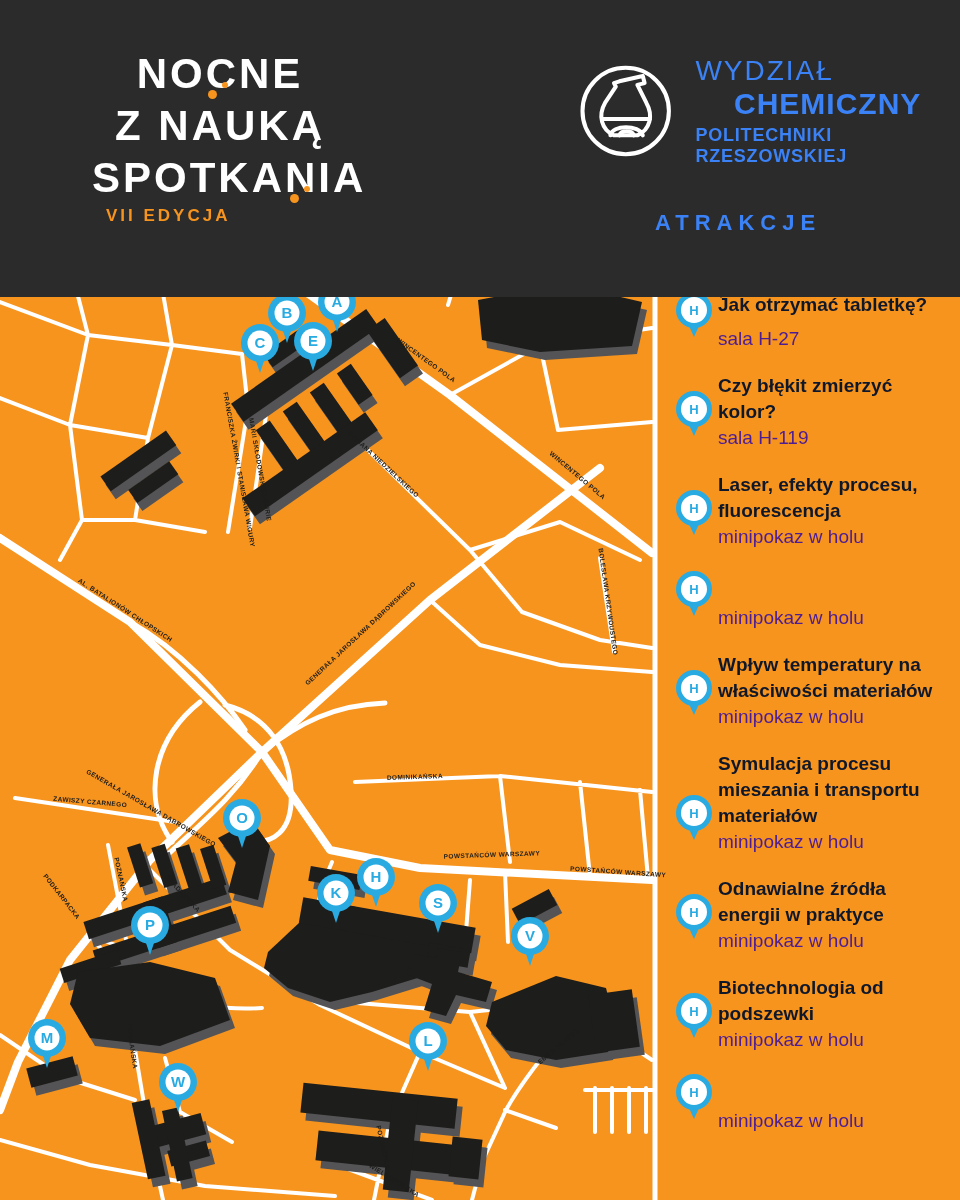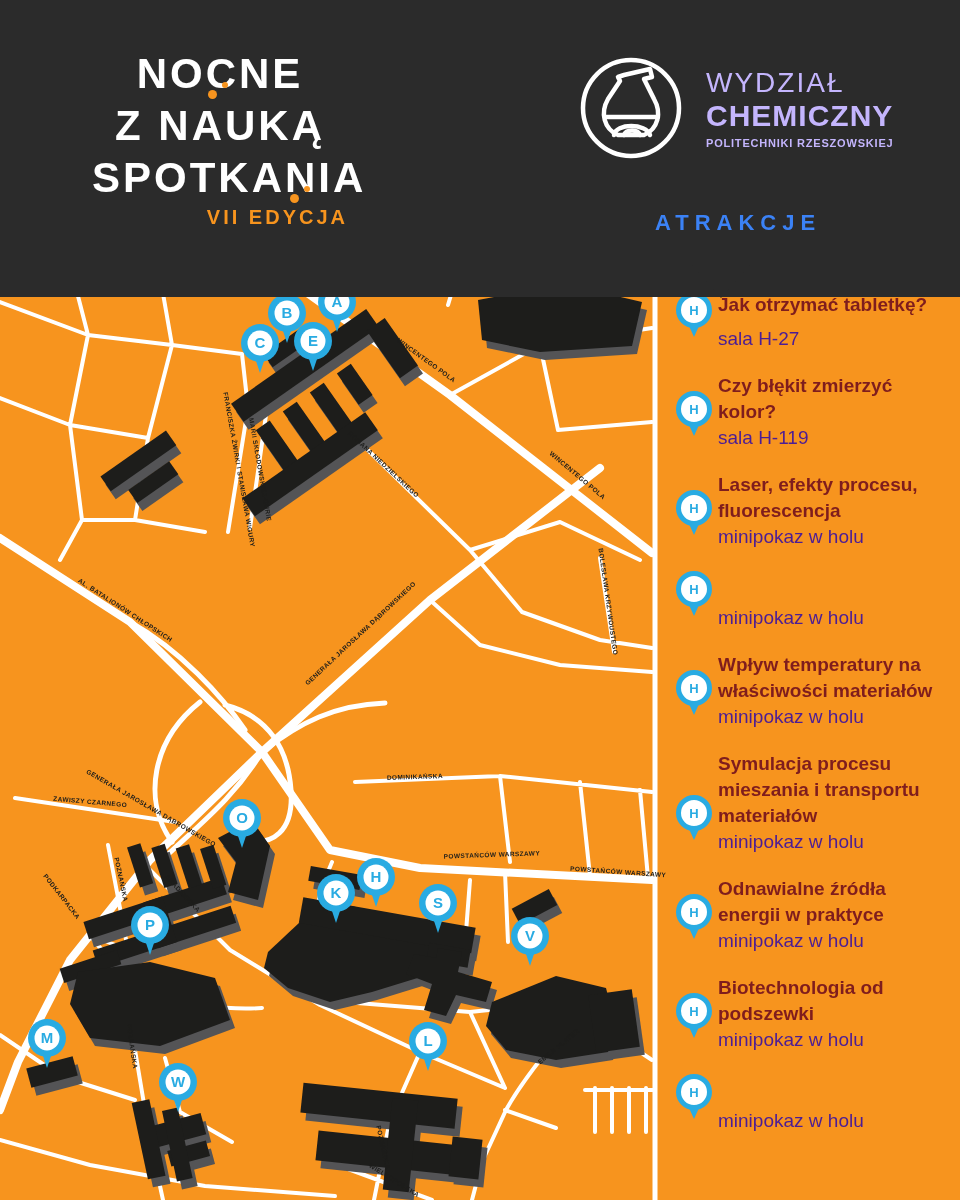--- a/index.html
+++ b/index.html
@@ -8,32 +8,32 @@
     background:#F7941E;
     font-family:"Liberation Sans", sans-serif;
   }
   
   .header{
     position:absolute;left:0;top:0;width:960px;height:297px;
     background:#2B2B2B;z-index:5;
   }
   .brand{position:absolute;left:92px;top:48px;width:256px;text-align:center;color:#fff;}
   .brand-line{font-weight:bold;font-size:42px;line-height:52px;letter-spacing:3px;}
-  .brand-edition{font-weight:bold;font-size:20px;letter-spacing:3px;color:#F7941E;text-align:right;margin-left:14px;margin-top:2px;}
+  .brand-edition{font-weight:bold;font-size:17px;letter-spacing:3px;color:#F7941E;text-align:left;margin-left:14px;margin-top:2px;}
   .bubble{position:absolute;border-radius:50%;background:#F7941E;}
   .b1{width:9px;height:9px;left:116px;top:42px;}
   .b2{width:6px;height:6px;left:130px;top:34px;}
   .b3{width:9px;height:9px;left:198px;top:146px;}
   .b4{width:6px;height:6px;left:212px;top:138px;}
   .faculty{position:absolute;left:578px;top:55px;display:flex;align-items:center;}
   .flask{width:106px;height:106px;}
-  .faculty-text{margin-left:22px;color:#c4b5fd;}
+  .faculty-text{margin-left:22px;color:#3b82f6;}
   .fac-1{font-size:28px;letter-spacing:2px;font-weight:normal;line-height:32px;}
-  .fac-2{font-size:30px;letter-spacing:1px;font-weight:bold;line-height:34px;}
-  .fac-3{font-size:11px;letter-spacing:0.8px;font-weight:bold;margin-top:4px;}
+  .fac-2{font-size:30px;letter-spacing:1px;font-weight:bold;line-height:34px;text-align:center;}
+  .fac-3{font-size:18px;letter-spacing:0.8px;font-weight:bold;margin-top:4px;}
   .section-title{
     position:absolute;left:655px;top:210px;
     color:#3b82f6;font-weight:bold;font-size:22px;letter-spacing:6px;
   }
   .pointer{
     position:absolute;left:692px;top:265px;width:0;height:0;z-index:6;
     border-left:29px solid transparent;border-right:29px solid transparent;
     border-top:33px solid #2B2B2B;
   }
   
@@ -48,21 +48,21 @@
   .spin{
     position:relative;width:26px;height:26px;border:5px solid #29ABE2;background:#fff;
     border-radius:50%;color:#29ABE2;font-weight:bold;font-size:13px;
     display:flex;align-items:center;justify-content:center;margin-left:8px;
   }
   .spin::after{
     content:"";position:absolute;left:50%;bottom:-14px;transform:translateX(-50%);
     width:10px;height:11px;background:#29ABE2;
     clip-path:polygon(0 0,100% 0,50% 100%);
   }
-  .title{grid-column:2;grid-row:1;font-weight:bold;font-size:19px;line-height:26px;color:#7f1d1d;}
+  .title{grid-column:2;grid-row:1;font-weight:bold;font-size:19px;line-height:26px;color:#0f172a;}
   .loc{grid-column:2;grid-row:2;font-size:19px;line-height:26px;color:#4c1d95;}
 </style>
 </head>
 <body>
 
 <div class="header">
   <div class="brand">
     <div class="bubble b1"></div>
     <div class="bubble b2"></div>
     <div class="bubble b3"></div>

